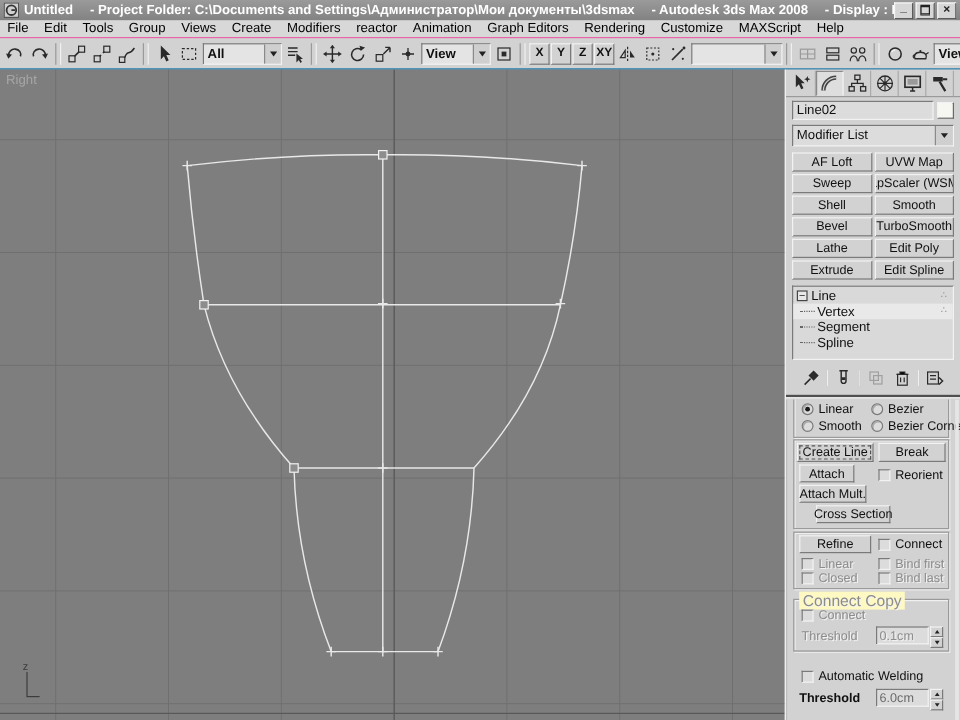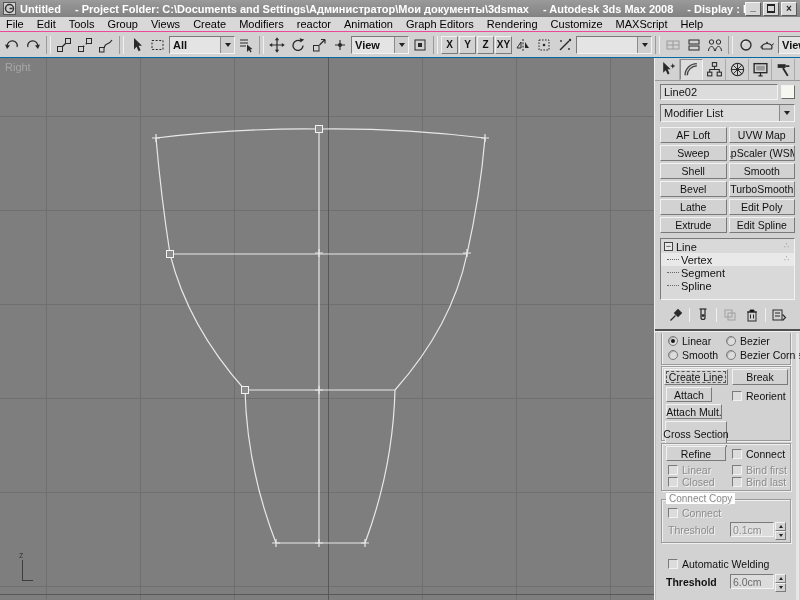--- a/index.html
+++ b/index.html
@@ -69,21 +69,21 @@
   .noise { position:absolute; right:4px; top:1px; font-size:8px; color:#8d8d8d; letter-spacing:1px; }
   .stackbar { height:24px; display:flex; align-items:center; justify-content:center; gap:4px; margin-top:3px; }
   .sbtn { width:18px; height:18px; display:flex; align-items:center; justify-content:center; }
   .ssep { width:1px; height:14px; background:#9a9a9a; border-right:1px solid #f0f0f0; }
   .psep { height:3px; border-top:2px solid #4f4f4f; border-bottom:1px solid #f0f0f0; margin-top:2px; }
 
   
   .rollout { position:relative; flex:1; overflow:hidden; border-left:1px solid #bcbcbc; margin-top:1px; }
   .scrollstrip { position:absolute; right:1px; top:0; width:3px; height:100%; background:#e6e6e6; }
   .gbox { position:absolute; left:5px; right:9px; border:1px solid #9a9a9a; box-shadow:1px 1px 0 #f0f0f0 inset, 1px 1px 0 #f0f0f0; }
-  .gbox .legend { position:absolute; top:-7px; left:4px; background:#ffffff; padding:0 3px; font-size:10px; white-space:nowrap; }
+  .gbox .legend { position:absolute; top:-7px; left:4px; background:#fef9c3; padding:0 3px; font-size:13px; white-space:nowrap; }
   .rbtn { position:absolute; background:#d2d2d2; border:1px solid; border-color:#f2f2f2 #7a7a7a #7a7a7a #f2f2f2; font-size:10.5px; display:flex; align-items:center; justify-content:center; white-space:nowrap;text-align:right; }
   .rbtn.focus { outline:1px dashed #555; outline-offset:-3px; }
   .cbrow { position:absolute; display:flex; align-items:center; gap:4px; font-size:10.5px; white-space:nowrap; }
   .cb { width:10px; height:10px; background:#dcdcdc; border:1px solid; border-color:#7a7a7a #f2f2f2 #f2f2f2 #7a7a7a; flex:0 0 10px; }
   .radio { width:10px; height:10px; border-radius:50%; background:#dcdcdc; border:1px solid #7a7a7a; box-shadow:inset 1px 1px 0 #aaa; flex:0 0 10px; position:relative; }
   .radio.on:after { content:""; position:absolute; left:2px; top:2px; width:4px; height:4px; border-radius:50%; background:#1a1a1a; }
   .dis { color:#8c8c8c; text-shadow:1px 1px 0 #f2f2f2; }
   .spinfield { position:absolute; height:15px; width:44px; background:#dcdcdc; border:1px solid; border-color:#7a7a7a #f2f2f2 #f2f2f2 #7a7a7a; font-size:10.5px; display:flex; align-items:center; padding:0 2px; }
   .spinner { position:absolute; width:11px; height:15px; display:flex; flex-direction:column; }
   .spinner .sp { flex:1; background:#d2d2d2; border:1px solid; border-color:#f2f2f2 #7a7a7a #7a7a7a #f2f2f2; display:flex; align-items:center; justify-content:center; }
@@ -500,21 +500,21 @@
         <div class="rbtn" style="top:54px;left:10px;width:46px;height:15px">
             <span>Attach</span>
           </div>
         <div class="cbrow" style="top:57px;left:76px">
             <span class="cb"></span>
             <span>Reorient</span>
           </div>
         <div class="rbtn" style="top:71px;left:10px;width:56px;height:15px">
             <span>Attach Mult.</span>
           </div>
-        <div class="rbtn" style="top:88px;left:9px;width:62px;height:26px">
+        <div class="rbtn" style="top:88px;left:24px;width:62px;height:15px">
             <span>Cross Section</span>
           </div>
 
         <div class="gbox" style="top:110px;height:48px"></div>
         <div class="rbtn" style="top:113px;left:10px;width:60px;height:15px">
             <span>Refine</span>
           </div>
         <div class="cbrow" style="top:115px;left:76px">
             <span class="cb"></span>
             <span>Connect</span>

